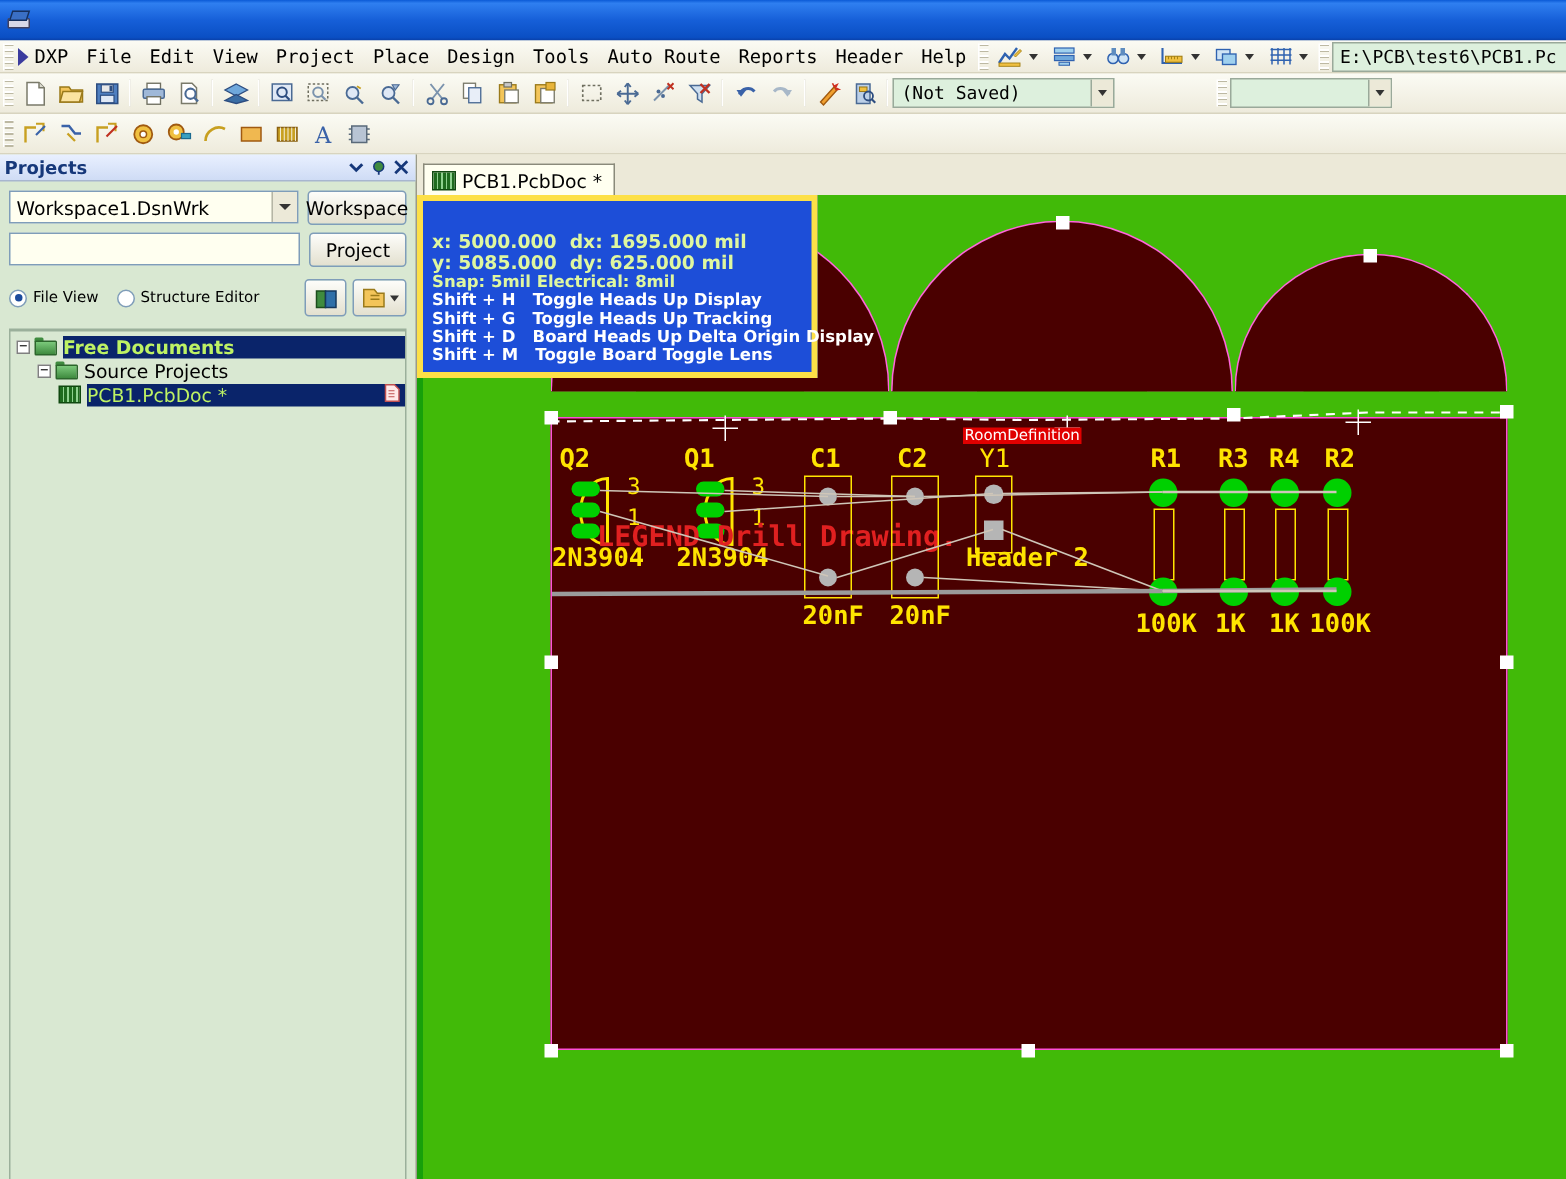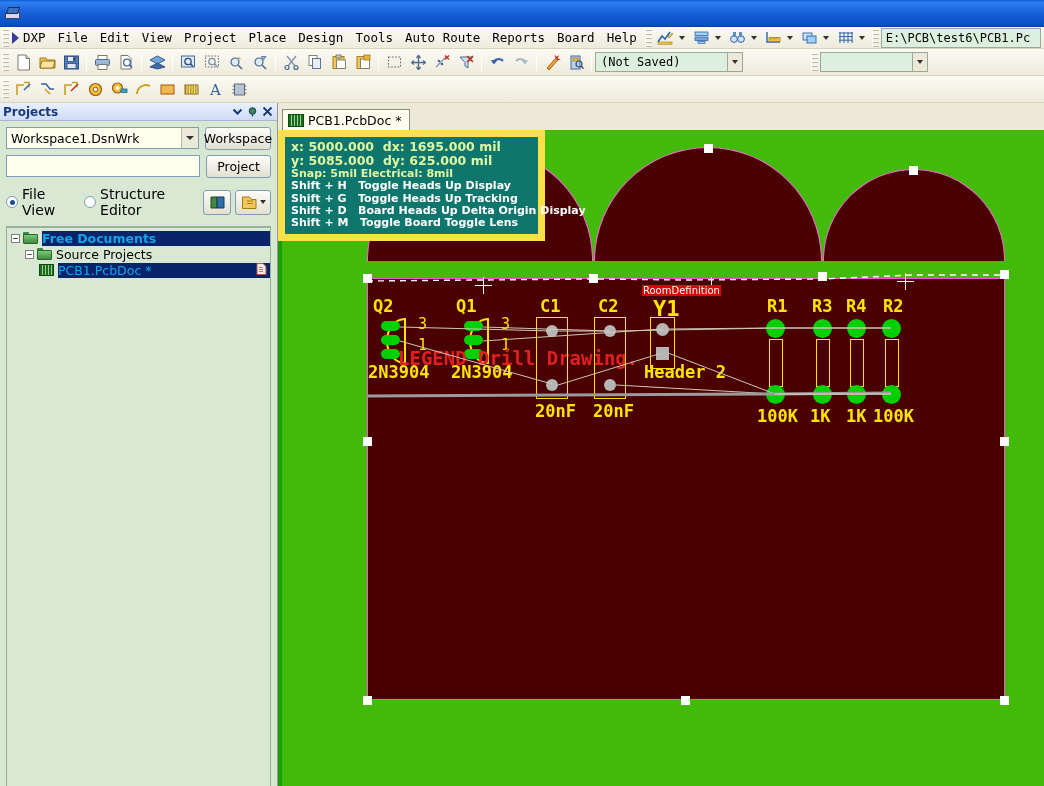--- a/index.html
+++ b/index.html
@@ -70,56 +70,56 @@
   .fld{height:22px;background:#fffff0;border:1px solid #7f9db9;display:flex;align-items:center;
     padding-left:4px;font-family:"DejaVu Sans", sans-serif;font-size:12.5px;}
   .fld .arrowbox{width:17px;height:20px;background:#ece9d8;border-left:1px solid #b5b5a5;margin-left:auto;
     display:flex;align-items:center;justify-content:center;}
   .btn{height:23px;background:linear-gradient(to bottom,#fdfdfa,#e3e0cf);border:1px solid #7f9db9;border-radius:3px;
     display:flex;align-items:center;justify-content:center;font-family:"DejaVu Sans", sans-serif;font-size:12.5px;color:#000;}
   .radiorow{display:flex;align-items:center;margin:3px 0 6px 0;}
   .radio{width:12px;height:12px;border-radius:50%;border:1px solid #7f9db9;background:#fff;
     display:flex;align-items:center;justify-content:center;margin-right:4px;flex:0 0 auto;}
   .radio .dot{width:5px;height:5px;border-radius:50%;background:#1b4b9c;}
-  .rlabel{font-family:"DejaVu Sans", sans-serif;font-size:14px;margin-right:12px;}
+  .rlabel{font-family:"DejaVu Sans", sans-serif;font-size:10px;margin-right:12px;}
   .sqbtn{width:28px;height:25px;background:linear-gradient(to bottom,#fdfdfa,#e3e0cf);border:1px solid #7f9db9;border-radius:3px;
     display:flex;align-items:center;justify-content:center;flex:0 0 auto;}
   #tree{flex:1;background:#d9e8d2;border:1px solid #9bb09b;border-top:2px solid #9bb09b;
     margin-top:2px;padding:2px 0 0 0;overflow:hidden;}
   .tnode{display:flex;align-items:center;height:16px;font-family:"DejaVu Sans", sans-serif;font-size:12.5px;white-space:nowrap;}
   .expander{width:9px;height:9px;border:1px solid #808080;background:#fff;margin-right:3px;flex:0 0 auto;
     display:flex;align-items:center;justify-content:center;font-size:9px;line-height:7px;color:#000;font-family:"DejaVu Sans Mono", monospace;}
   .folder{width:15px;height:12px;margin-right:4px;flex:0 0 auto;position:relative;}
   .folder .tab{position:absolute;left:0;top:0;width:6px;height:3px;background:#3f8b3f;border-radius:1px 1px 0 0;}
   .folder .bd{position:absolute;left:0;top:2px;width:15px;height:10px;background:linear-gradient(to bottom,#7bc97b,#3f8b3f);border:1px solid #2c662c;border-radius:1px;}
   .pcbicon{width:15px;height:12px;margin-right:4px;flex:0 0 auto;
     background:repeating-linear-gradient(to right,#1f6b1f 0 2px,#8fd18f 2px 3px);
     border:1px solid #104810;}
-  .selrow{background:#0a246a;color:#0ea5e9;flex:1;display:flex;align-items:center;padding-right:3px;}
+  .selrow{background:#0a246a;color:#bef264;flex:1;display:flex;align-items:center;padding-right:3px;}
   
   #editor{flex:1;height:100%;display:flex;flex-direction:column;position:relative;background:#ece9d8;}
   #tabbar{height:27px;background:#ece9d8;display:flex;align-items:flex-end;padding-left:4px;flex:0 0 auto;}
   #doctab{height:21px;background:#fffff0;border:1px solid #8a8a7a;border-bottom:none;
     display:flex;align-items:center;padding:0 8px 0 5px;font-family:"DejaVu Sans", sans-serif;font-size:12.5px;}
   #doctab .pcbicon{width:16px;height:13px;}
   #canvas{flex:1;position:relative;background:#41ba08;overflow:hidden;}
   #canvas-border{position:absolute;left:0;top:0;width:4px;height:100%;background:#17a00a;}
   #board{
     position:absolute;left:89px;top:148px;width:638px;height:422px;
     background:#4a0000;border:1px solid #ff4fd8;
   }
   .arc{position:absolute;background:#4a0000;border:1.5px solid #ff66dd;border-bottom:none;}
   .hdl{position:absolute;width:9px;height:9px;background:#fff;}
   .xmark{position:absolute;width:17px;height:17px;}
   .xmark:before,.xmark:after{content:"";position:absolute;background:#fff;}
   .xmark:before{left:0;top:8px;width:17px;height:1px;}
   .xmark:after{left:8px;top:0;width:1px;height:17px;}
   #hud{
     position:absolute;left:0px;top:0px;width:267px;
-    background:#0f766e;border:7px solid #fde047;padding:3px 5px 4px 6px;
+    background:#1d4ed8;border:4px solid #fde047;padding:20px 5px 4px 6px;
     font-family:"DejaVu Sans", sans-serif;color:#dff7a0;font-size:11px;font-weight:bold;z-index:30;
     white-space:nowrap;line-height:1.12;
   }
   #hud .big{font-size:12.5px;}
   #hud .kk{color:#ffffff;}
   .lbl{position:absolute;font-family:"DejaVu Sans Mono", monospace;color:#ffe400;white-space:nowrap;}
   .silk{position:absolute;border:1.5px solid #ffe400;}
   .pad{position:absolute;border-radius:50%;background:#00d000;}
   .padsq{position:absolute;background:#b5b5b5;}
   .padgry{position:absolute;border-radius:50%;background:#b5b5b5;}
@@ -144,21 +144,21 @@
   <span class="mi menu-dxp">DXP</span>
   <span class="mi">File</span>
   <span class="mi">Edit</span>
   <span class="mi">View</span>
   <span class="mi">Project</span>
   <span class="mi">Place</span>
   <span class="mi">Design</span>
   <span class="mi">Tools</span>
   <span class="mi">Auto Route</span>
   <span class="mi">Reports</span>
-  <span class="mi">Board</span>
+  <span class="mi">Header</span>
   <span class="mi">Help</span>
 
   <span class="gripper"></span>
   <span class="tb-btn">
     <svg width="17" height="15" viewBox="0 0 17 15">
         <polyline points="1,12 5,6 8,9 13,2" stroke="#2f62b0" stroke-width="1.6" fill="none"></polyline>
         <rect x="1" y="12" width="14" height="2.2" fill="#f0c040" stroke="#a07d10" stroke-width=".6"></rect>
         <path d="M11 7 L15 3 L16 4 L12 8 Z" fill="#f0c040" stroke="#a07d10" stroke-width=".6"></path>
       </svg>
   </span>
@@ -635,21 +635,21 @@
         <div class="padgry" style="left:178px;top:100px;width:12px;height:12px;"></div>
         <div class="lbl" style="left:167px;top:122px;font-size:17px;font-weight:bold;">20nF</div>
 
         <div class="lbl" style="left:230px;top:17px;font-size:17px;font-weight:bold;">C2</div>
         <div class="silk" style="left:226px;top:38px;width:32px;height:82px;"></div>
         <div class="padgry" style="left:236px;top:46px;width:12px;height:12px;"></div>
         <div class="padgry" style="left:236px;top:100px;width:12px;height:12px;"></div>
         <div class="lbl" style="left:225px;top:122px;font-size:17px;font-weight:bold;">20nF</div>
 
         <div class="room" style="left:274px;top:6px;">RoomDefinition</div>
-        <div class="lbl" style="left:285px;top:17px;font-size:22px;font-weight:bold;">Y1</div>
+        <div class="lbl" style="left:285px;top:17px;font-size:17px;font-weight:normal;">Y1</div>
         <div class="silk" style="left:282px;top:38px;width:25px;height:52px;"></div>
         <div class="padgry" style="left:288px;top:44px;width:13px;height:13px;"></div>
         <div class="padsq" style="left:288px;top:68px;width:13px;height:13px;"></div>
         <div class="lbl" style="left:276px;top:83px;font-size:17px;font-weight:bold;">Header 2</div>
 
         <div class="lbl" style="left:399px;top:17px;font-size:17px;font-weight:bold;">R1</div>
         <div class="pad" style="left:398px;top:40px;width:19px;height:19px;"></div>
         <div class="silk" style="left:401px;top:60px;width:14px;height:48px;"></div>
         <div class="pad" style="left:398px;top:106px;width:19px;height:19px;"></div>
         <div class="lbl" style="left:389px;top:127px;font-size:17px;font-weight:bold;">100K</div>

